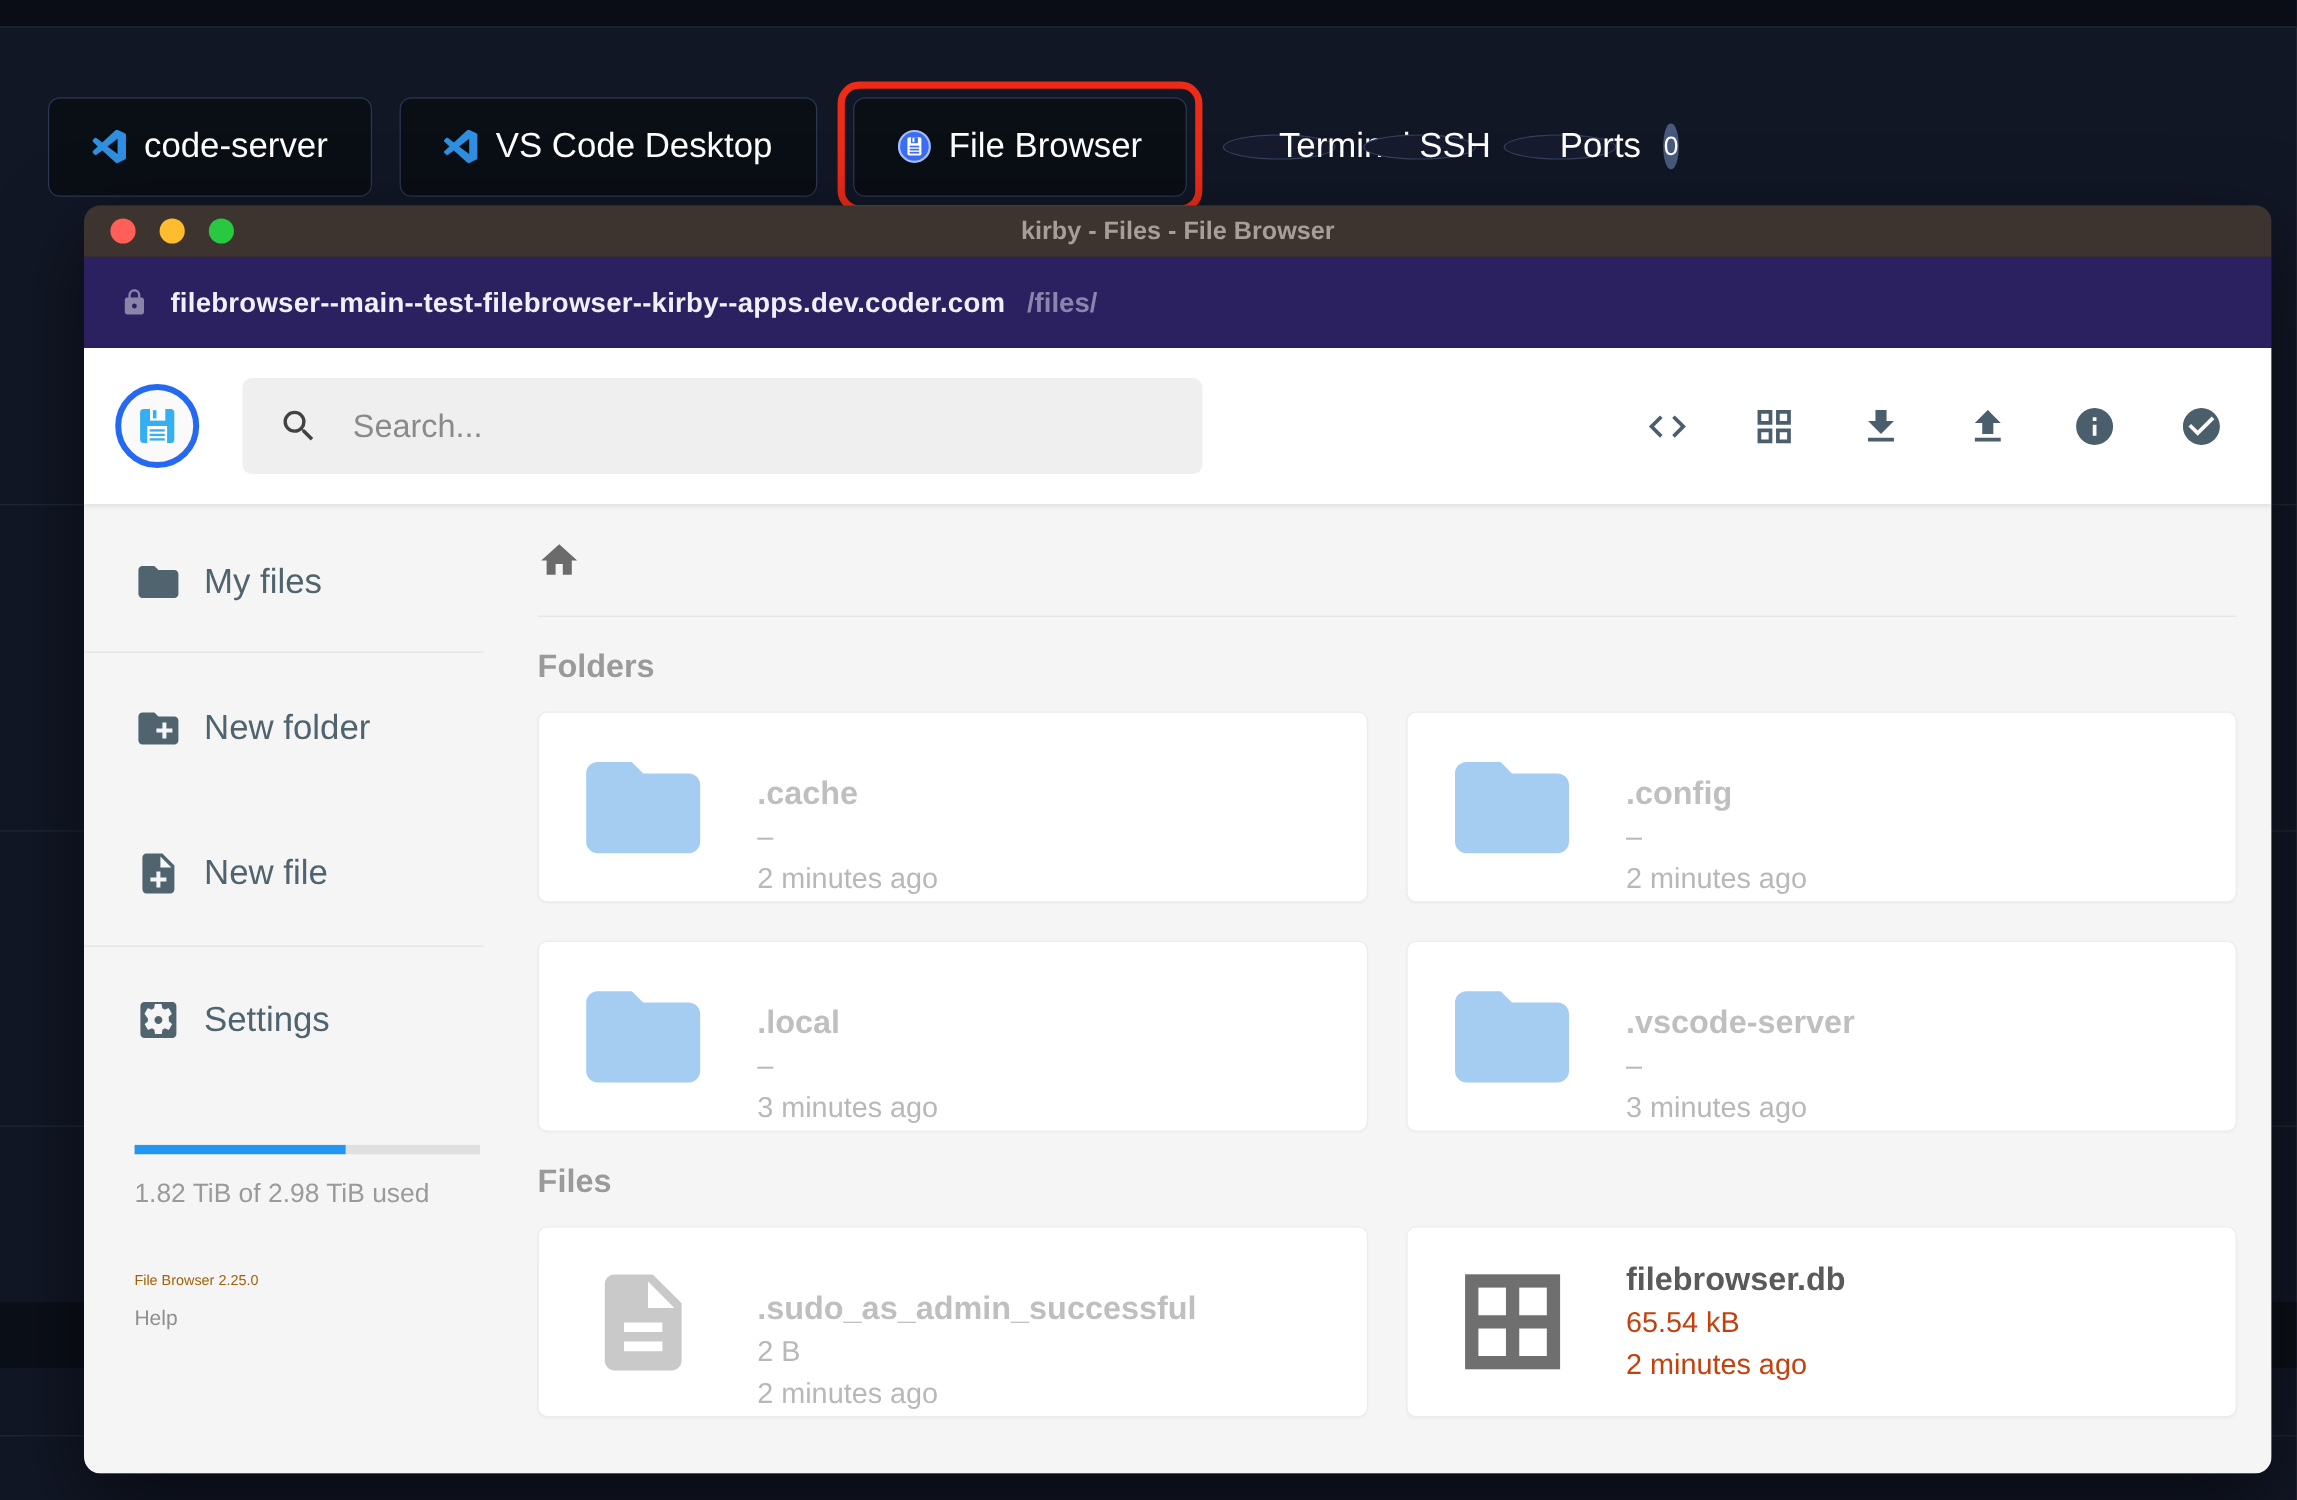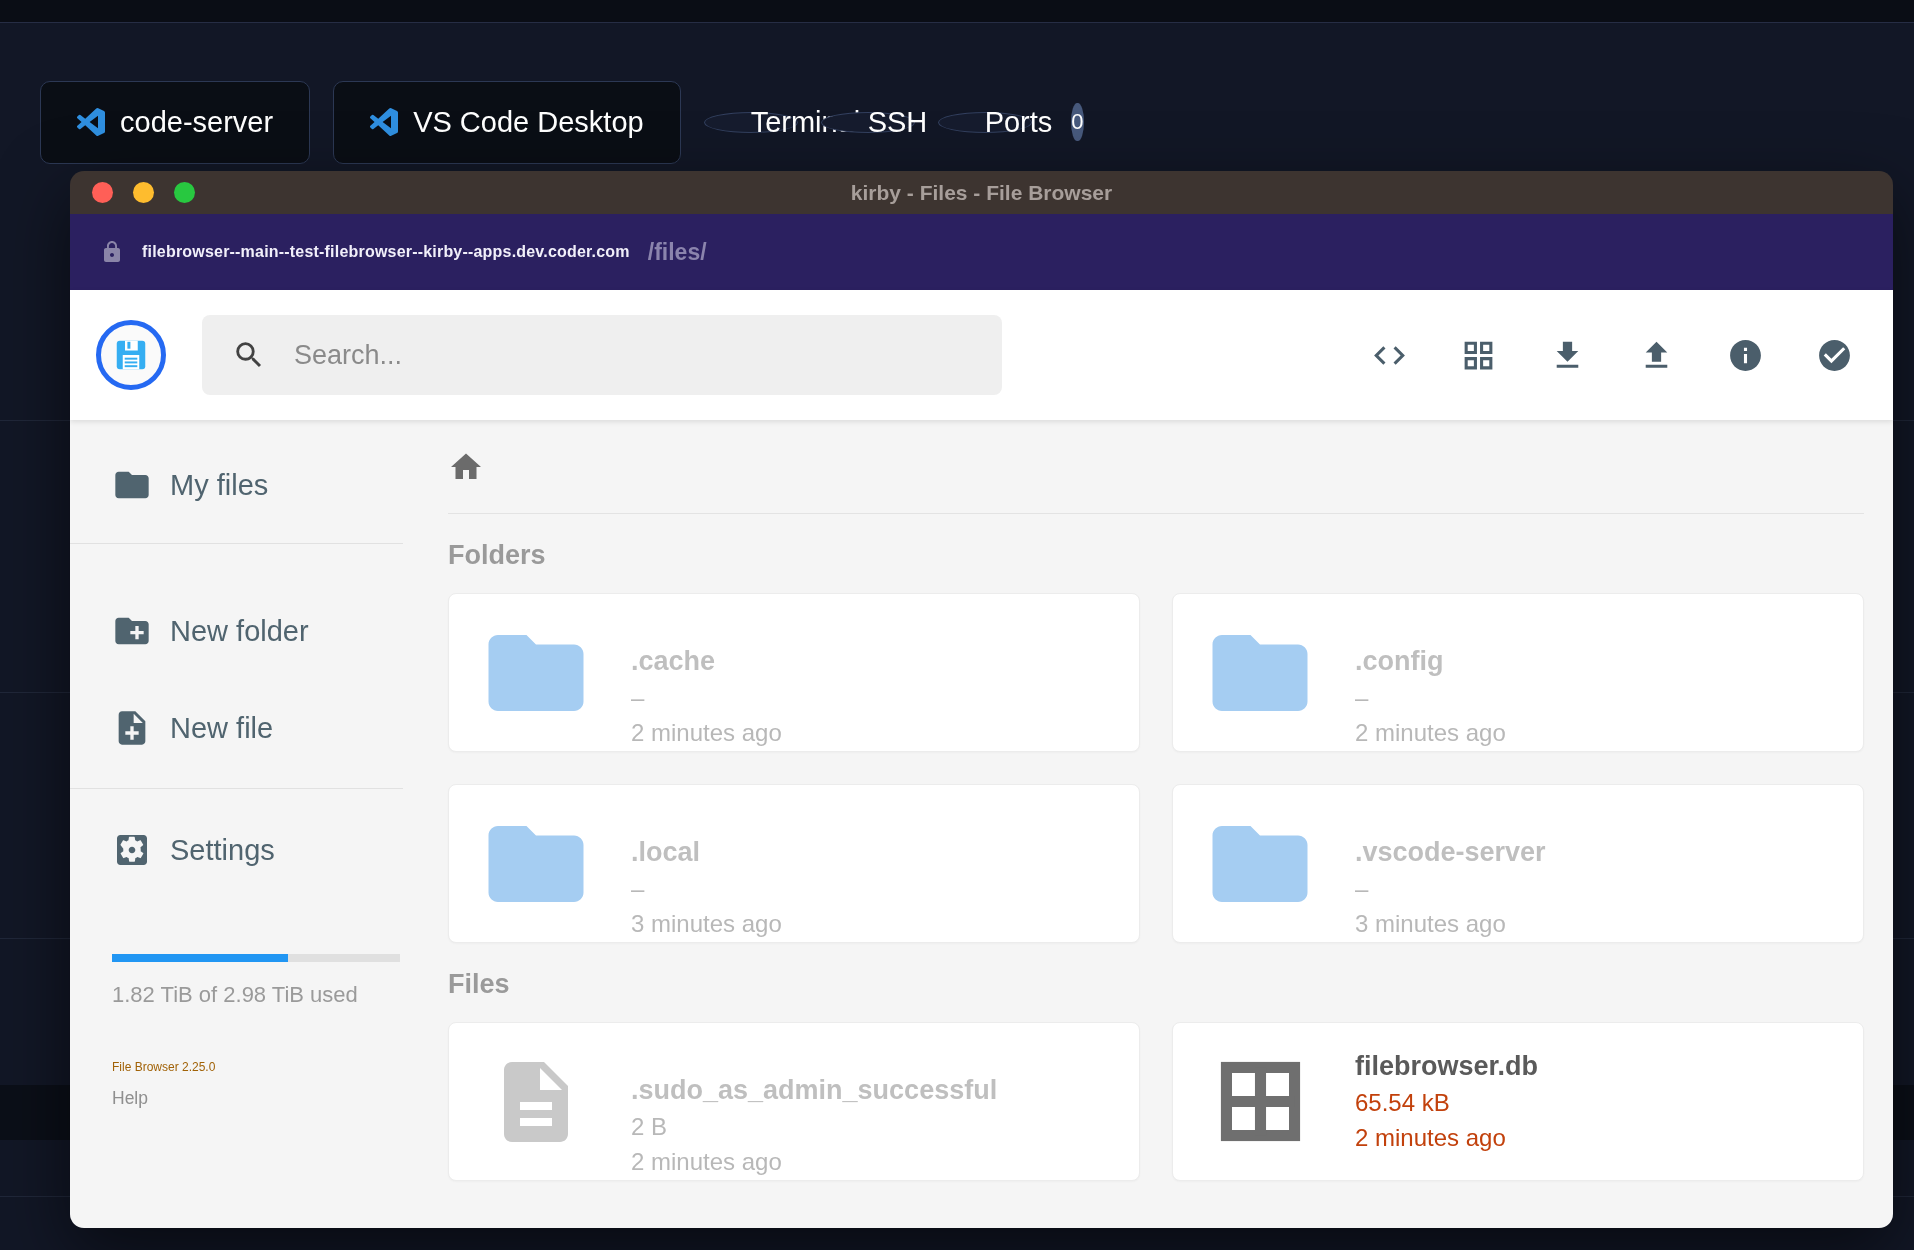--- a/index.html
+++ b/index.html
@@ -20,21 +20,21 @@
 
   
   .window{position:absolute;left:70px;top:171px;width:1823px;height:1057px;border-radius:14px;overflow:hidden;box-shadow:0 24px 70px rgba(0,0,0,0.55);display:flex;flex-direction:column;}
   .titlebar{height:43px;flex:none;background:#3d3430;display:flex;align-items:center;position:relative;}
   .lights{display:flex;gap:20px;margin-left:22px;}
   .light{width:21px;height:21px;border-radius:50%;cursor:pointer;}
   .light.red{background:#ff5f57;}.light.yellow{background:#febc2e;}.light.green{background:#28c840;}
   .win-title{position:absolute;left:0;right:0;text-align:center;font-size:21px;font-weight:bold;color:#a79e9a;pointer-events:none;}
   .urlbar{height:76px;flex:none;background:#2b2060;display:flex;align-items:center;gap:18px;padding-left:30px;}
   .urlbar .icon{width:24px;height:24px;flex:none;}
-  .url-host{font-size:16px;font-weight:bold;color:#f1effa;letter-spacing:0.2px;}
+  .url-host{font-size:23px;font-weight:bold;color:#f1effa;letter-spacing:0.2px;}
   .url-path{font-size:23px;font-weight:bold;color:#8b84ad;}
 
   
   .appheader{height:130px;flex:none;background:#ffffff;display:flex;align-items:center;padding:0 40px 0 26px;box-shadow:0 2px 5px rgba(0,0,0,0.10);position:relative;z-index:3;}
   .logo{width:70px;height:70px;border-radius:50%;border:5px solid #2569f2;background:#fafafa;box-sizing:border-box;display:flex;align-items:center;justify-content:center;flex:none;}
   .logo .icon{width:36px;height:36px;}
   .search{margin-left:36px;width:800px;height:80px;background:#efefef;border-radius:8px;display:flex;align-items:center;gap:26px;padding:0 30px;box-sizing:border-box;}
   .search .icon{width:34px;height:34px;flex:none;}
   .search input{flex:1;border:none;outline:none;background:transparent;font-size:27px;color:#333;font-family:"Liberation Sans",sans-serif;}
   .search input::placeholder{color:#8a8a8a;}
@@ -42,21 +42,21 @@
   .hicon{width:37px;height:37px;color:#4b5e6b;cursor:pointer;background:none;border:none;padding:0;}
   .hicon .icon{width:100%;height:100%;}
 
   
   .appbody{flex:1;display:flex;background:#f5f5f5;min-height:0;}
   .sidebar{width:333px;flex:none;position:relative;}
   .side-item{position:absolute;left:42px;display:flex;align-items:center;gap:18px;height:44px;cursor:pointer;color:#50646f;}
   .side-item .icon{width:40px;height:40px;flex:none;}
   .side-label{font-size:29px;}
   .side-nav .side-item:nth-of-type(1){top:43px;}
-  .side-nav .side-item:nth-of-type(2){top:165px;margin-top:24px;}
+  .side-nav .side-item:nth-of-type(2){top:165px;}
   .side-nav .side-item:nth-of-type(3){top:286px;}
   .side-nav .side-item:nth-of-type(4){top:408px;}
   .side-div{position:absolute;left:0;right:0;height:1px;background:#e1e1e1;}
   .side-div.d1{top:123px;}.side-div.d2{top:368px;}
   .bar-track{position:absolute;left:42px;top:534px;width:288px;height:8px;background:#e0e0e0;overflow:hidden;}
   .bar-fill{height:100%;background:#2196f3;}
   .storage-label{position:absolute;left:42px;top:562px;font-size:22px;color:#9a9a9a;}
   .version{position:absolute;left:42px;top:640px;font-size:12px;color:#a16207;}
   .help{position:absolute;left:42px;top:668px;font-size:17.5px;color:#8f8f8f;cursor:pointer;}
 
@@ -103,20 +103,36 @@
         <span class="tab-label">code-server</span>
       </div>
       <div class="tab dark">
         <span class="icon">
           <svg viewBox="0 0 24 24">
             <path fill="#2f8fe0" d="M23.15 2.59 18.21.21a1.49 1.49 0 0 0-1.7.29l-9.46 8.63-4.12-3.13a1 1 0 0 0-1.28.06L.33 7.26a1 1 0 0 0 0 1.48L3.9 12 .33 15.26a1 1 0 0 0 0 1.48l1.32 1.2a1 1 0 0 0 1.28.06l4.12-3.13 9.46 8.63a1.49 1.49 0 0 0 1.7.29l4.94-2.38A1.5 1.5 0 0 0 24 20.06V3.94a1.5 1.5 0 0 0-.85-1.35zM18 17.45 10.83 12 18 6.55z"></path>
           </svg>
         </span>
         <span class="tab-label">VS Code Desktop</span>
       </div>
+      <div class="ring">
+        <div class="tab dark">
+          <span class="icon">
+            <svg viewBox="0 0 24 24">
+              <circle cx="12" cy="12" r="11" fill="#3b6ef5" stroke="#a7c0fa" stroke-width="1.6"></circle>
+              <rect x="7" y="5.5" width="10" height="13" rx="1.2" fill="#fff"></rect>
+              <rect x="9.5" y="5.5" width="5" height="4.2" fill="#3b6ef5"></rect>
+              <rect x="10.6" y="6" width="1.4" height="3" fill="#fff"></rect>
+              <rect x="8.6" y="11.5" width="6.8" height="1.2" fill="#3b6ef5"></rect>
+              <rect x="8.6" y="13.7" width="6.8" height="1.2" fill="#3b6ef5"></rect>
+              <rect x="8.6" y="15.9" width="6.8" height="1.2" fill="#3b6ef5"></rect>
+            </svg>
+          </span>
+          <span class="tab-label">File Browser</span>
+        </div>
+      </div>
       <div class="tab light">
         <span class="tab-label">Terminal</span>
       </div>
       <div class="tab light">
         <span class="tab-label">SSH</span>
       </div>
       <div class="tab light">
         <span class="tab-label">Ports</span>
         <span class="badge">0</span>
       </div>

